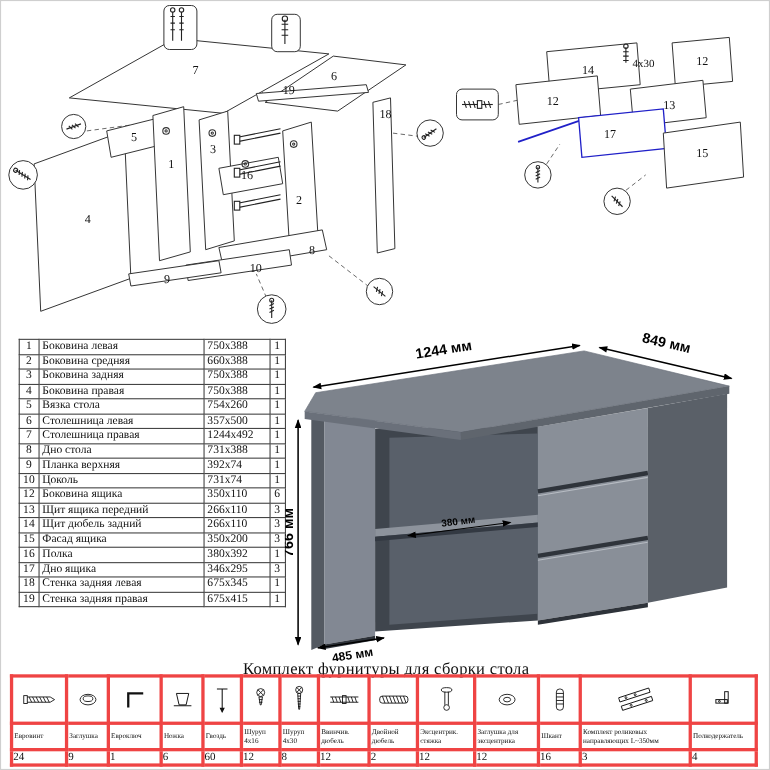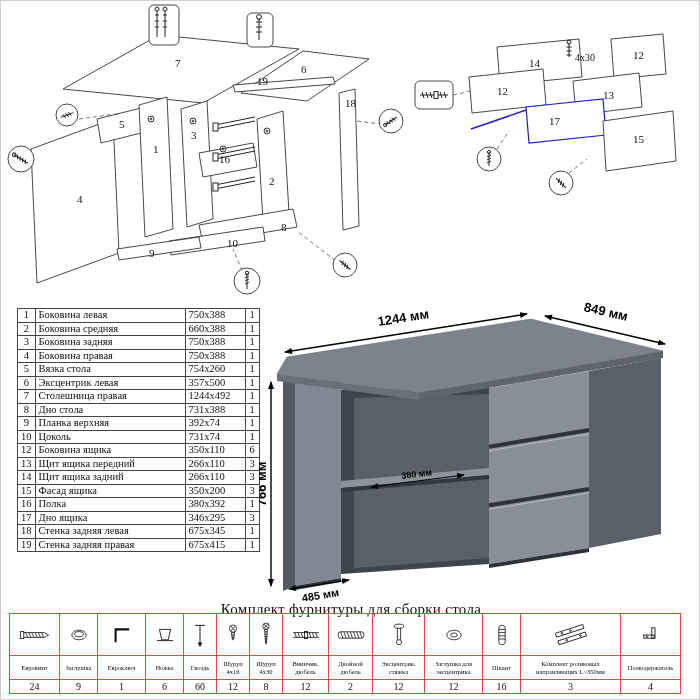--- a/index.html
+++ b/index.html
@@ -23,21 +23,21 @@
                font-size:10.5px;line-height:1}
   .parts-table td{border:1px solid #444;padding:1px 3px;height:13px;white-space:nowrap}
   .pt-num{width:16px;text-align:center}
   .pt-name{width:150px}
   .pt-size{width:60px;text-align:left}
   .pt-qty{width:14px;text-align:center}
 
   .hw-title{position:absolute;left:0;top:600px;width:700px;text-align:center;
             font-size:15px;letter-spacing:.3px}
   .hw-table{position:absolute;left:8px;top:612px;border-collapse:collapse;table-layout:fixed}
-  .hw-table td{border:1px solid #ef4444;text-align:center;vertical-align:middle;overflow:hidden}
+  .hw-table td{border:3px solid #ef4444;vertical-align:middle;overflow:hidden}
   .hw-icon-cell{height:42px}
   .hw-icon-cell svg{width:32px;height:36px;display:block;margin:2px auto}
   .hw-label-cell{height:24px;font-size:6.5px;line-height:1.12;padding:1px;vertical-align:middle}
   .hw-qty-cell{height:14px;font-size:10px}
 </style>
 </head>
 <body>
 
 <div class="page">
 
@@ -233,21 +233,21 @@
           <td class="pt-qty">1</td>
         </tr>
         <tr>
           <td class="pt-num">5</td>
           <td class="pt-name">Вязка стола</td>
           <td class="pt-size">754x260</td>
           <td class="pt-qty">1</td>
         </tr>
         <tr>
           <td class="pt-num">6</td>
-          <td class="pt-name">Эксцентрик левая</td>
+          <td class="pt-name">Столешница левая</td>
           <td class="pt-size">357x500</td>
           <td class="pt-qty">1</td>
         </tr>
         <tr>
           <td class="pt-num">7</td>
           <td class="pt-name">Столешница правая</td>
           <td class="pt-size">1244x492</td>
           <td class="pt-qty">1</td>
         </tr>
         <tr>
@@ -275,21 +275,21 @@
           <td class="pt-qty">6</td>
         </tr>
         <tr>
           <td class="pt-num">13</td>
           <td class="pt-name">Щит ящика передний</td>
           <td class="pt-size">266x110</td>
           <td class="pt-qty">3</td>
         </tr>
         <tr>
           <td class="pt-num">14</td>
-          <td class="pt-name">Щит ящика задний</td>
+          <td class="pt-name">Щит дюбель задний</td>
           <td class="pt-size">266x110</td>
           <td class="pt-qty">3</td>
         </tr>
         <tr>
           <td class="pt-num">15</td>
           <td class="pt-name">Фасад ящика</td>
           <td class="pt-size">350x200</td>
           <td class="pt-qty">3</td>
         </tr>
         <tr>

